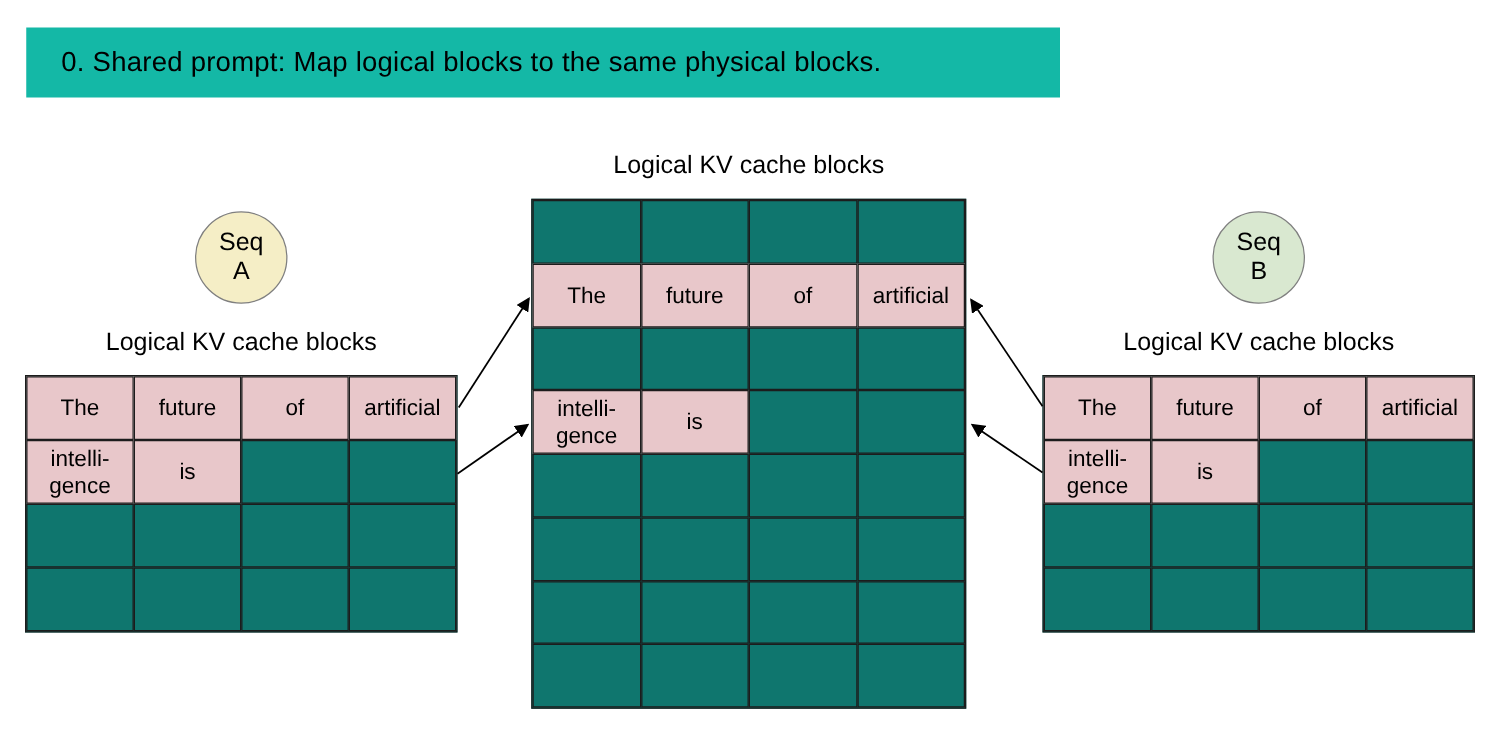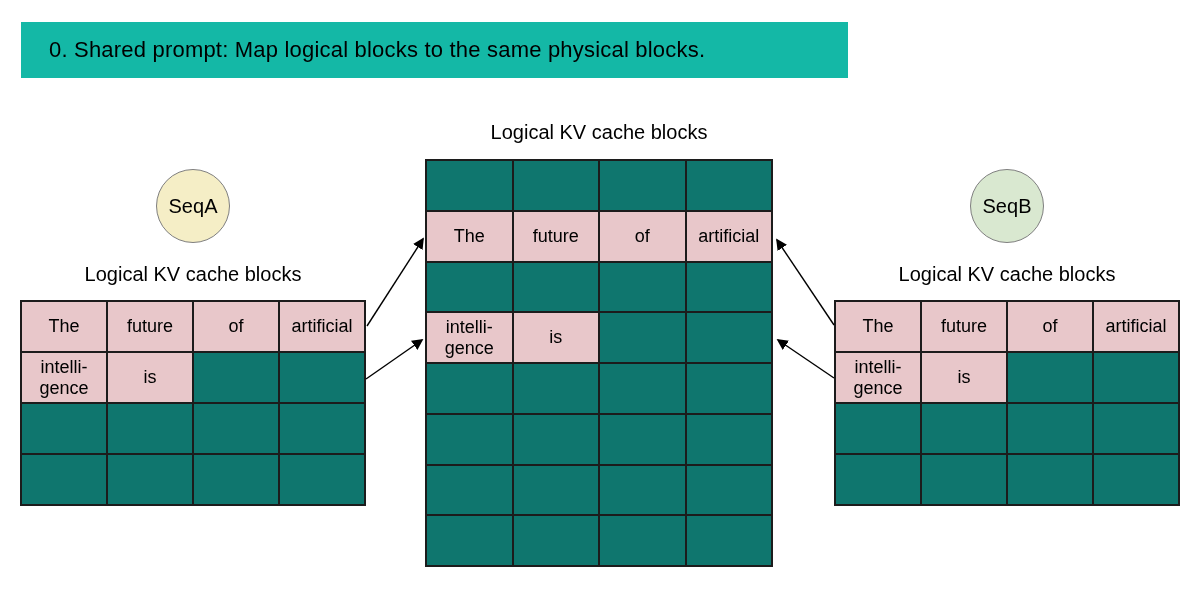--- a/index.html
+++ b/index.html
@@ -55,21 +55,21 @@
     white-space: pre-line;
     overflow: hidden;
   }
   .seq-circle {
     position: absolute;
     width: 74px; height: 74px;
     border-radius: 50%;
     border: 1.5px solid #7f7f7f;
     box-sizing: border-box;
     display: flex;
-    flex-direction: row;
+    flex-direction: column;
     align-items: center;
     justify-content: center;
     font-size: 20px;
     line-height: 1.15;
   }
   .circle-a { left: 156px; top: 169px; }
   .circle-b { left: 970px; top: 169px; }
   .arrow-layer {
     position: absolute;
     left: 0; top: 0;

